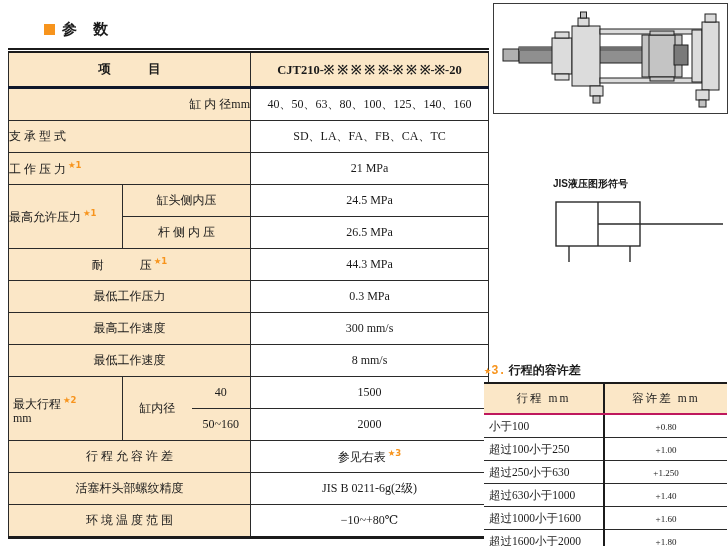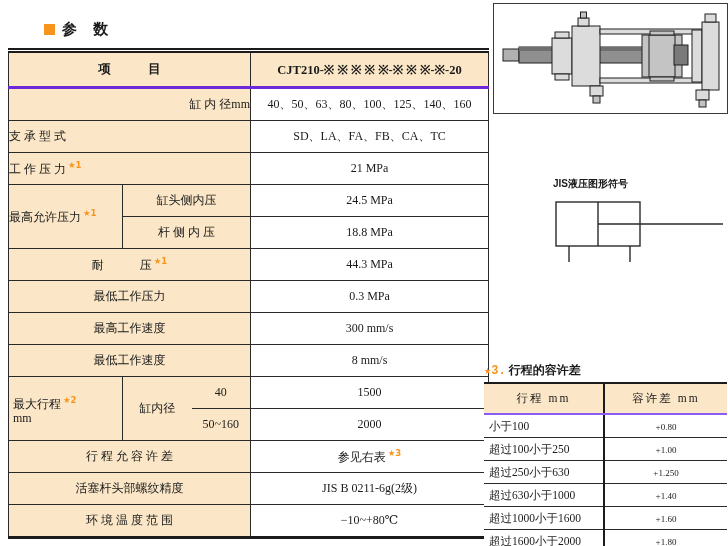--- a/index.html
+++ b/index.html
@@ -18,21 +18,21 @@
   .orange-sq{width:11px;height:11px;background:#f7941d;display:inline-block;}
   
   table.ptable{
     position:absolute;left:8px;top:48px;width:480px;
     border-collapse:collapse;table-layout:fixed;font-size:12px;
   }
   .ptable th,.ptable td{
     border:1px solid #2a2a2a;padding:0;height:31px;overflow:hidden;
   }
   .ptable tr.hdr th{
-    border-top:5px double #1b1b1b;border-bottom:3px solid #6d28d9;
+    border-top:5px double #1b1b1b;border-bottom:3px solid #0f172a;
     background:#fbe7c7;font-weight:bold;height:33px;font-size:12.5px;margin-left:15px;
   }
   .ptable tr.last td{border-bottom:3px solid #1b1b1b;}
   .lab{background:#fbe7c7;text-align:left;padding:0 10px;}
   .lab.c{text-align:center;padding:0 4px;}
   .val{background:#ffffff;text-align:center;}
   .flexlr{display:flex;justify-content:flex-end;align-items:center;}
   .star{
     color:#f7941d;font-size:8.5px;vertical-align:super;margin-left:2px;
     font-family:"DejaVu Sans",sans-serif;font-weight:bold;
@@ -59,21 +59,21 @@
   .tol-note{
     position:absolute;left:484px;top:362px;font-size:12px;
     font-family:Liberation Mono, monospace;font-weight:bold;text-align:center;
   }
   .tol-note .note-star{color:#f7941d;margin-right:3px;}
   table.ttable{
     position:absolute;left:484px;top:382px;width:243px;
     border-collapse:collapse;table-layout:fixed;font-size:11.5px;
   }
   .ttable th{
-    background:#fbe7c7;border-top:2px solid #1b1b1b;border-bottom:2px solid #8b5cf6;
+    background:#fbe7c7;border-top:2px solid #1b1b1b;border-bottom:2px solid #be185d;
     height:27px;font-weight:normal;text-align:center;letter-spacing:2px;
   }
   .ttable td{border-bottom:1px solid #2a2a2a;height:20px;background:#fff;}
   .ttable tr:last-child td{border-bottom:4px double #1b1b1b;}
   .ttable .tolcol{border-left:2px solid #1b1b1b;text-align:center;}
   .ttable td.strokecol{text-align:left;padding-left:5px;}
   .tol-stack{display:inline-flex;flex-direction:row;font-size:9px;line-height:8.5px;text-align:left;}
 </style>
 </head>
 <body>
@@ -115,21 +115,21 @@
   </tr>
   <tr>
     <td rowspan="2" class="lab">
       <span>最高允许压力</span><span class="star">★1</span>
     </td>
     <td class="lab c">缸头侧内压</td>
     <td class="val">24.5 MPa</td>
   </tr>
   <tr>
     <td class="lab c">杆 侧 内 压</td>
-    <td class="val">18.8 MPa</td>
+    <td class="val">26.5 MPa</td>
   </tr>
   <tr>
     <td colspan="2" class="lab c">
       <span>耐　　　压</span><span class="star">★1</span>
     </td>
     <td class="val">44.3 MPa</td>
   </tr>
   <tr>
     <td colspan="2" class="lab c">最低工作压力</td>
     <td class="val">0.3 MPa</td>

